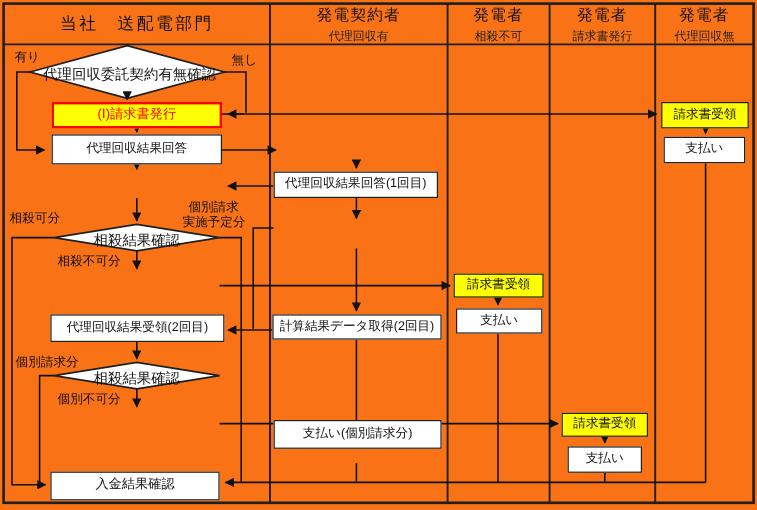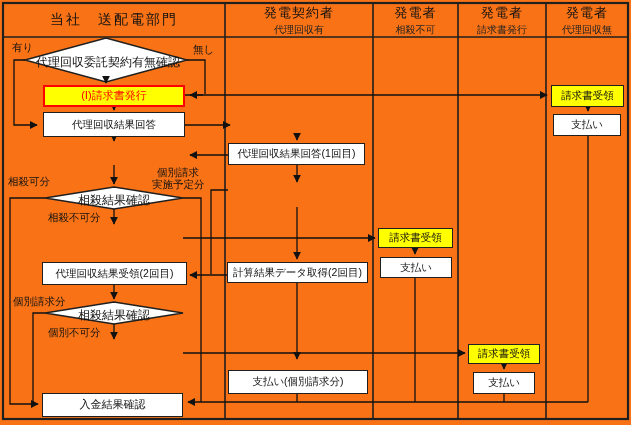--- a/index.html
+++ b/index.html
@@ -107,21 +107,21 @@
   <div class="dtext" style="left:64px;top:192px;width:100px">相殺結果確認</div>
   <div class="dtext" style="left:64px;top:307px;width:100px">相殺結果確認</div>
 
   <div class="box accent" style="left:43px;top:85px;width:142px;height:22px">(Ⅰ)請求書発行</div>
   <div class="box" style="left:43px;top:112px;width:142px;height:25px">代理回収結果回答</div>
   <div class="box" style="left:42px;top:262px;width:145px;height:23px">代理回収結果受領(2回目)</div>
   <div class="box" style="left:42px;top:393px;width:141px;height:24px;font-size:11px">入金結果確認</div>
 
   <div class="box" style="left:228px;top:143px;width:137px;height:22px">代理回収結果回答(1回目)</div>
   <div class="box" style="left:227px;top:262px;width:141px;height:21px">計算結果データ取得(2回目)</div>
-  <div class="box" style="left:228px;top:370px;width:140px;height:24px">支払い(個別請求分)</div>
+  <div class="box" style="left:228px;top:350px;width:140px;height:24px">支払い(個別請求分)</div>
 
   <div class="box accent-sm" style="left:378px;top:228px;width:75px;height:20px">請求書受領</div>
   <div class="box" style="left:380px;top:257px;width:72px;height:21px">支払い</div>
 
   <div class="box accent-sm" style="left:468px;top:344px;width:72px;height:20px">請求書受領</div>
   <div class="box" style="left:473px;top:372px;width:62px;height:22px">支払い</div>
 
   <div class="box accent-sm" style="left:551px;top:85px;width:73px;height:22px">請求書受領</div>
   <div class="box" style="left:553px;top:114px;width:68px;height:22px">支払い</div>
 

